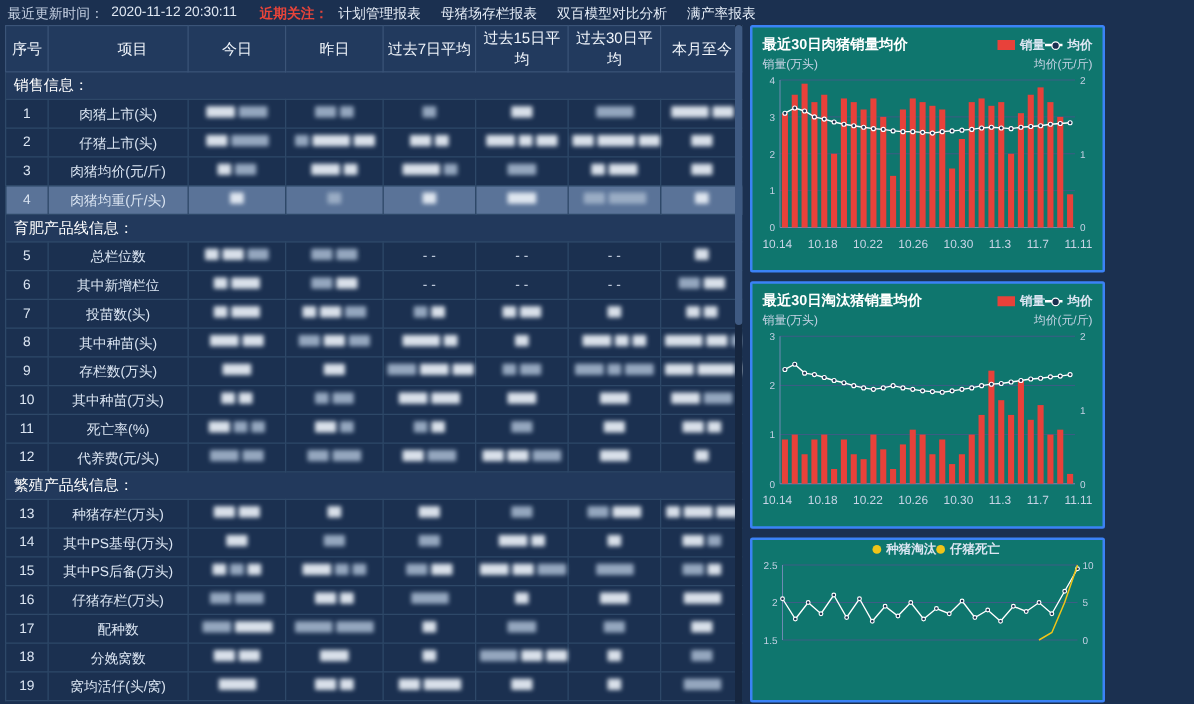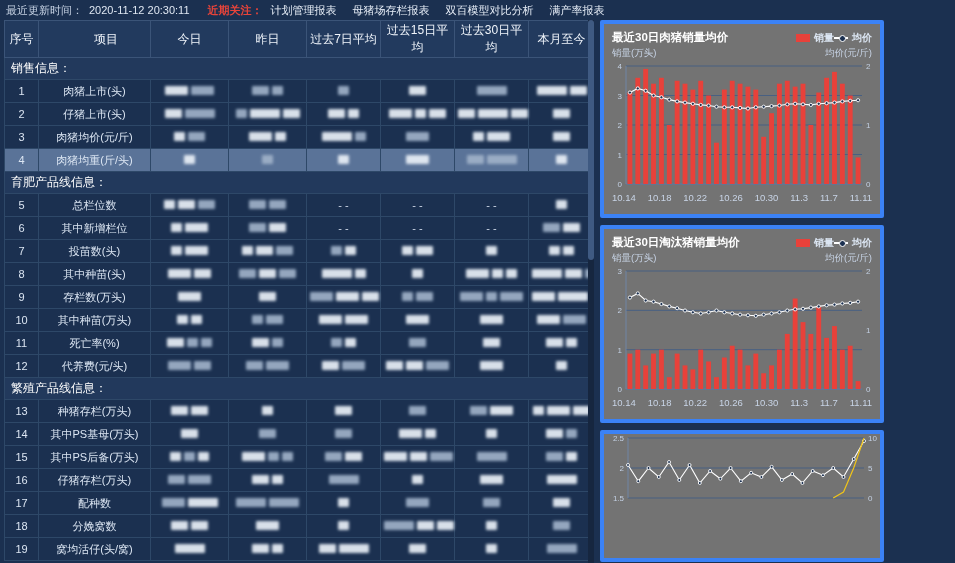--- a/index.html
+++ b/index.html
@@ -117,22 +117,22 @@
     border-radius: 1px;
   }
   .blk.d { background: #9fb1c8; }
   .blk.w2 { width: 11px; }
   .blk.w3 { width: 17px; }
   .blk.w4 { width: 23px; }
   .blk.w5 { width: 30px; }
 
   
   .card {
-    background: #737373;
-    border: 4px solid #3b82f6;
+    background: #0f766e;
+    border: 2px solid #3b82f6;
     border-radius: 2px;
     position: relative;
     overflow: hidden;
   }
   .card .card-head {
     display: flex;
     align-items: center;
     padding: 6px 8px 2px 8px;
     gap: 6px;
   }
@@ -998,20 +998,32 @@
             <span>10.22</span>
             <span>10.26</span>
             <span>10.30</span>
             <span>11.3</span>
             <span>11.7</span>
             <span>11.11</span>
           </div>
       </div>
 
       <div class="card card3">
+        <div class="card-head" style="padding:0 8px 2px 8px">
+          <span class="legend" style="margin-left:88px">
+            <span class="lg">
+              <i class="swatch-dot" style="background:#f0c419"></i>
+              <span>种猪淘汰</span>
+            </span>
+            <span class="lg">
+              <i class="swatch-dot" style="background:#f0c419"></i>
+              <span>仔猪死亡</span>
+            </span>
+          </span>
+        </div>
         <svg class="chart-svg" id="svg-chart3" width="282" height="72" viewBox="0 0 282 72">
             <line x1="24" y1="4" x2="260" y2="4" stroke="#3e5c86" stroke-width="0.8"></line>
             <text x="20" y="7" text-anchor="end" fill="#c3d0e3" font-size="8">2.5</text>
             <line x1="24" y1="34" x2="260" y2="34" stroke="#3e5c86" stroke-width="0.8"></line>
             <text x="20" y="37" text-anchor="end" fill="#c3d0e3" font-size="8">2</text>
             <line x1="24" y1="64" x2="260" y2="64" stroke="#3e5c86" stroke-width="0.8"></line>
             <text x="20" y="67" text-anchor="end" fill="#c3d0e3" font-size="8">1.5</text>
             <text x="264" y="67" fill="#c3d0e3" font-size="8">0</text>
             <text x="264" y="37" fill="#c3d0e3" font-size="8">5</text>
             <text x="264" y="7" fill="#c3d0e3" font-size="8">10</text>

